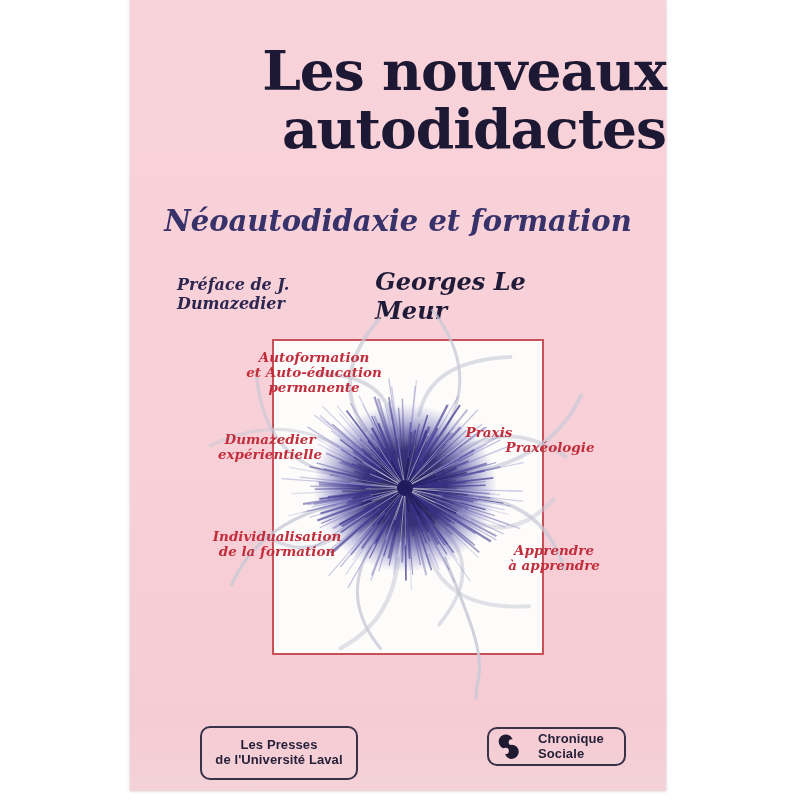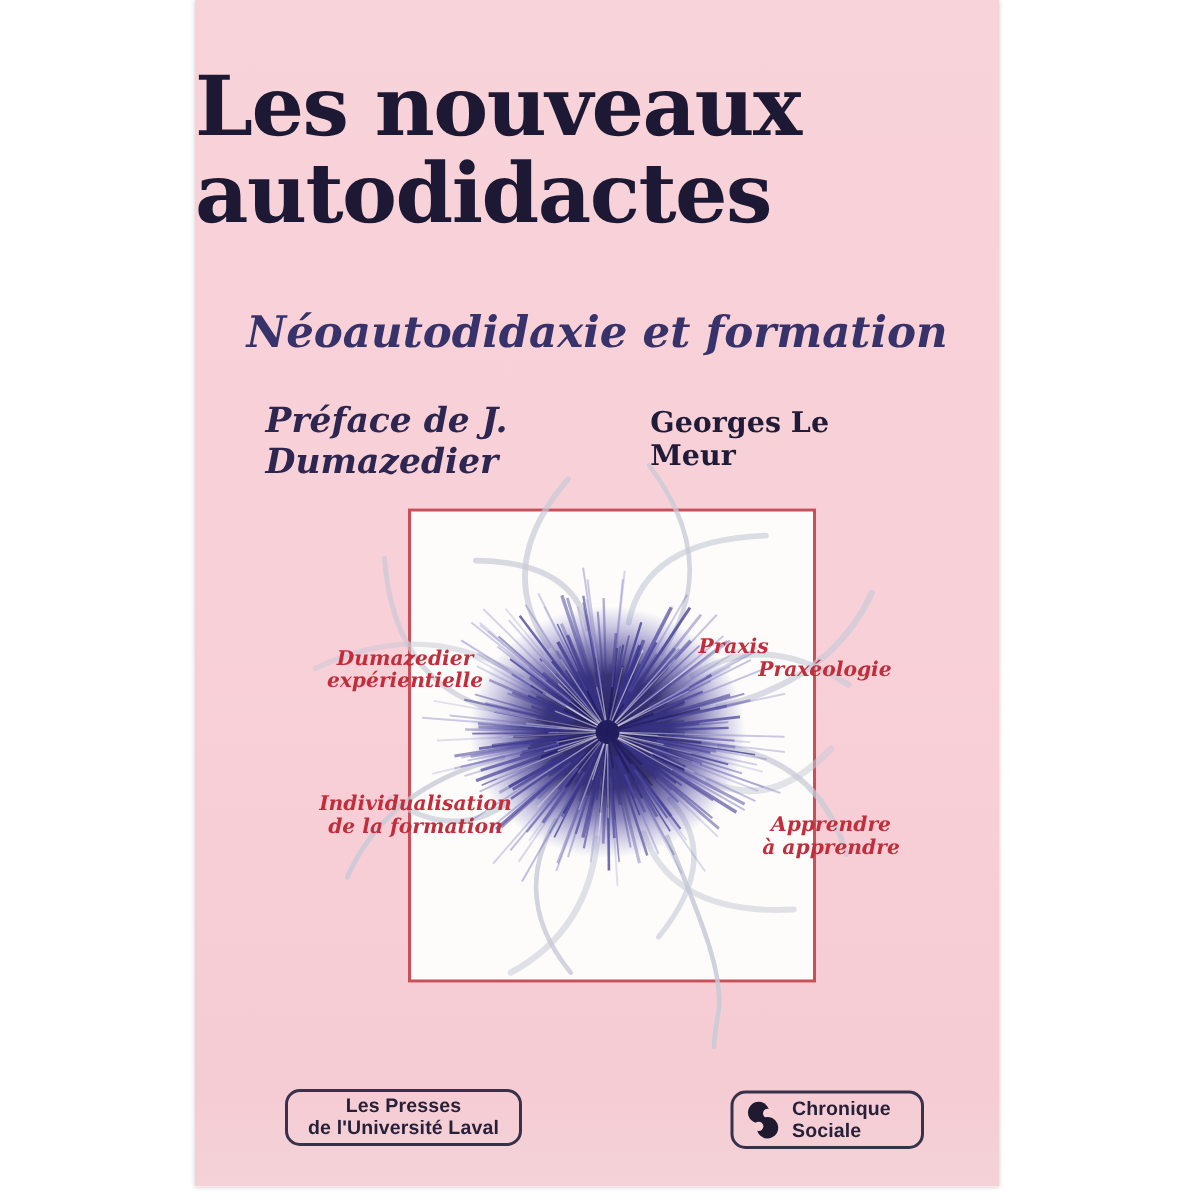--- a/index.html
+++ b/index.html
@@ -9,34 +9,34 @@
     position:relative;overflow:hidden;
   }
   .page{position:absolute;inset:0;}
   .cover{
     position:absolute;left:130px;top:0;width:536px;height:791px;
     background:linear-gradient(180deg,#f9d3da 0%,#f8d0d7 55%,#f6ccd4 92%,#f3d2d8 100%);
     box-shadow:0 0 3px rgba(120,90,100,.35);
   }
   .title{
     position:absolute;top:42px;left:0;width:100%;
-    text-align:left;font-weight:bold;font-size:55px;line-height:1.05;
+    text-align:right;font-weight:bold;font-size:55px;line-height:1.05;
     color:#1d1833;letter-spacing:-1px;
   }
   .subtitle{
     position:absolute;top:204px;left:0;width:100%;
     text-align:center;font-style:italic;font-weight:bold;font-size:29px;
     color:#38326b;letter-spacing:0;
   }
   .byline{
     position:absolute;top:267px;left:0;width:100%;box-sizing:border-box;
     padding:0 88px 0 47px;display:flex;justify-content:space-between;align-items:baseline;
   }
-  .preface{font-style:italic;font-weight:bold;font-size:23px;color:#2c2650;}
-  .author{font-weight:bold;font-size:19px;color:#201b38;}
+  .preface{font-style:italic;font-weight:bold;font-size:16px;color:#2c2650;}
+  .author{font-weight:bold;font-size:24px;color:#201b38;font-style:italic;}
   .square{
     position:absolute;left:142px;top:339px;width:272px;height:316px;
     box-sizing:border-box;background:#fdfcfa;border:2px solid #c94f58;
   }
   .dandelion{
     position:absolute;left:65px;top:330px;width:420px;height:390px;
     overflow:visible;pointer-events:none;
   }
   .dlabel{
     position:absolute;transform:translate(-50%,-50%);
@@ -53,22 +53,22 @@
   .badge{
     position:absolute;top:726px;box-sizing:border-box;
     border:2.5px solid #37314a;border-radius:10px;
     display:flex;align-items:center;justify-content:center;
     font-family:"Liberation Sans", sans-serif;
   }
   .badge-text{
     font-weight:bold;font-size:13px;line-height:1.15;color:#262038;
     text-align:center;white-space:pre-line;letter-spacing:.1px;
   }
-  .badge-pul{left:60px;width:158px;height:38px;}
-  .badge-cs{left:357px;top:727px;width:129px;height:39px;justify-content:flex-start;padding-left:7px;gap:6px;}
+  .badge-pul{left:70px;width:158px;height:54px;}
+  .badge-cs{left:357px;top:727px;width:139px;height:39px;justify-content:flex-start;padding-left:7px;gap:16px;}
   .cs-text{text-align:left;}
   .cs-logo{width:26px;height:28px;flex:0 0 auto;}
 </style>
 </head>
 <body>
 
 <div class="page">
   <div class="cover">
 
     <div class="title">
@@ -443,20 +443,23 @@
         <line x1="187.5006797957576" y1="135.71895455937687" x2="127.29686447803604" y2="76.09920015719239" stroke="#6a64b8" stroke-width="1.3" opacity="0.28"></line>
         <line x1="185.5085817950781" y1="137.46175414843964" x2="125.00470140254573" y2="86.72383607126169" stroke="#6a64b8" stroke-width="1.3" opacity="0.25"></line>
         <line x1="242.6656867228167" y1="150.9745752062809" x2="328.5188553586564" y2="132.510093358046" stroke="#6a64b8" stroke-width="1.3" opacity="0.28"></line>
         <line x1="238.88224280353984" y1="142.67049698076346" x2="291.88253768290446" y2="114.54012684641671" stroke="#6a64b8" stroke-width="1.3" opacity="0.24"></line>
         <line x1="242.99730239901692" y1="163.65665937377472" x2="316.03536747684336" y2="176.17742396443302" stroke="#6a64b8" stroke-width="1.3" opacity="0.33"></line>
         <line x1="224.10117139922502" y1="130.76980444360336" x2="253.46579828767483" y2="74.06497404511202" stroke="#6a64b8" stroke-width="1.3" opacity="0.26"></line>
         <line x1="237.50793660851977" y1="140.77286750435908" x2="298.12169138468363" y2="102.81287074241177" stroke="#6a64b8" stroke-width="1.3" opacity="0.23"></line>
         <line x1="196.1892272096002" y1="130.65141179928975" x2="167.7327950522122" y2="74.30096301956387" stroke="#6a64b8" stroke-width="1.3" opacity="0.20"></line>
       </svg>
 
+    <div class="dlabel l0">Autoformation
+et Auto-éducation
+permanente</div>
     <div class="dlabel l1">Praxis</div>
     <div class="dlabel l2">Dumazedier
 expérientielle</div>
     <div class="dlabel l3">Praxéologie</div>
     <div class="dlabel l4">Individualisation
 de la formation</div>
     <div class="dlabel l5">Apprendre
 à apprendre</div>
 
     <div class="badge badge-pul">

